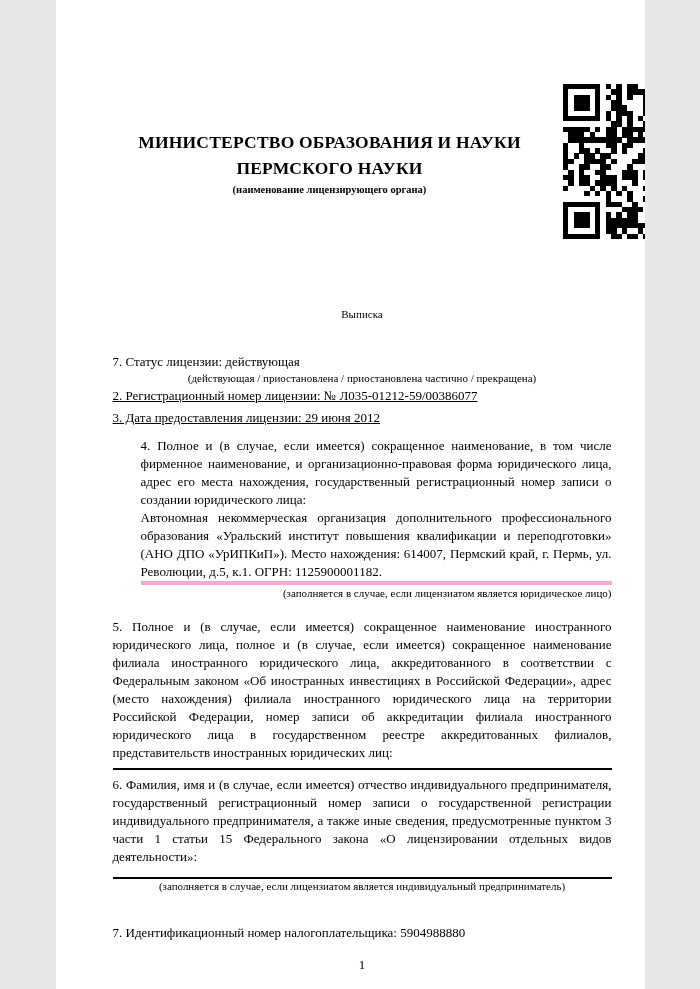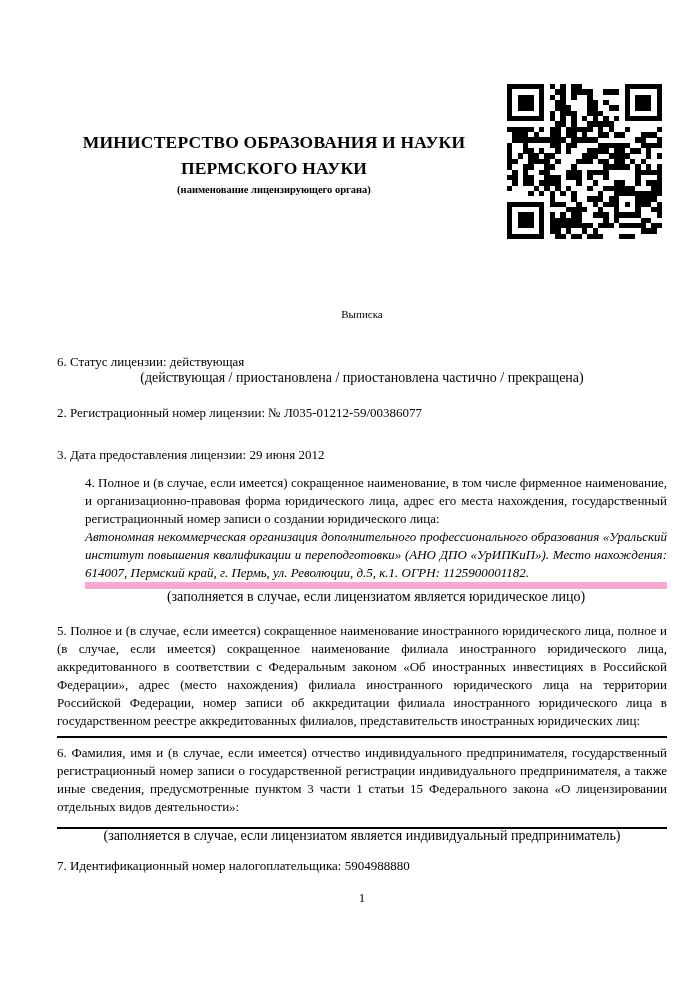--- a/index.html
+++ b/index.html
@@ -1,18 +1,18 @@
 <!DOCTYPE html>
 <html><head>
 <meta charset="utf-8">
 <style>
   html,body{margin:0;padding:0;background:#e8e8e8;}
   .page{
     position:relative;
-    width:700px;height:989px;
+    width:589px;height:989px;
     margin:0 auto;
     background:#ffffff;
     color:#000;
     font-family:"Liberation Serif","DejaVu Serif",serif;
     box-sizing:border-box;
     padding:0 33px 0 57px;
     overflow:hidden;
   }
   .header{position:relative;height:305px;}
   .ministry{
@@ -25,34 +25,34 @@
     font-weight:bold;font-size:10.5px;line-height:15px;letter-spacing:0;
     margin-top:1px;
   }
   .qr{position:absolute;left:450px;top:84px;width:155px;height:155px;}
   .doc-title{
     text-align:center;font-size:11px;line-height:18px;
   }
   .item{font-size:13px;line-height:18px;text-align:justify;}
   .item p{margin:0;padding:0;}
   .item-caption{
-    text-align:center;font-size:14px;line-height:14px;
+    text-align:center;font-size:11px;line-height:14px;
   }
   .rule{border:0;border-top:2px solid #000;margin:0;height:0;}
-  .underlined{border-bottom:7px solid #f9a8d4;padding-bottom:1px;font-style:italic;}
+  .underlined{border-bottom:4px solid #f9a8d4;padding-bottom:1px;}
   #item1{margin-top:30px;}
-  #item2{margin-top:19px;}
-  #item3{margin-top:24px;}
+  #item2{margin-top:2px;text-decoration:underline;}
+  #item3{margin-top:4px;text-decoration:underline;}
   #item4{margin-top:10px;margin-left:28px;}
-  #item4 .item-caption{margin-top:1px;}
+  #item4 .item-caption{margin-top:1px;text-align:right;}
   #item5{margin-top:18px;}
   #item5 .rule{margin-top:6px;}
   #item6{margin-top:6px;}
   #item6 .rule{margin-top:11px;}
-  #item7{margin-top:14px;}
+  #item7{margin-top:31px;}
   .page-number{
     margin-top:14px;text-align:center;font-size:13px;line-height:18px;
   }
 </style>
 </head>
 <body>
 
 <div class="page">
 
   <div class="header">
@@ -507,21 +507,21 @@
           <rect x="117.59" y="149.66" width="5.40" height="5.40" fill="#000000"></rect>
           <rect x="122.93" y="149.66" width="5.40" height="5.40" fill="#000000"></rect>
         </svg></div>
   </div>
 
   <div class="doc-title">
     <div>Выписка</div>
   </div>
 
   <div class="item" id="item1">
-    <p>6. Статус лицензии: действующая</p>
+    <p>7. Статус лицензии: действующая</p>
     <div class="item-caption">(действующая / приостановлена / приостановлена частично / прекращена)</div>
   </div>
 
   <div class="item" id="item2">
     <p>2. Регистрационный номер лицензии: № Л035-01212-59/00386077</p>
   </div>
 
   <div class="item" id="item3">
     <p>3. Дата предоставления лицензии: 29 июня 2012</p>
   </div>

